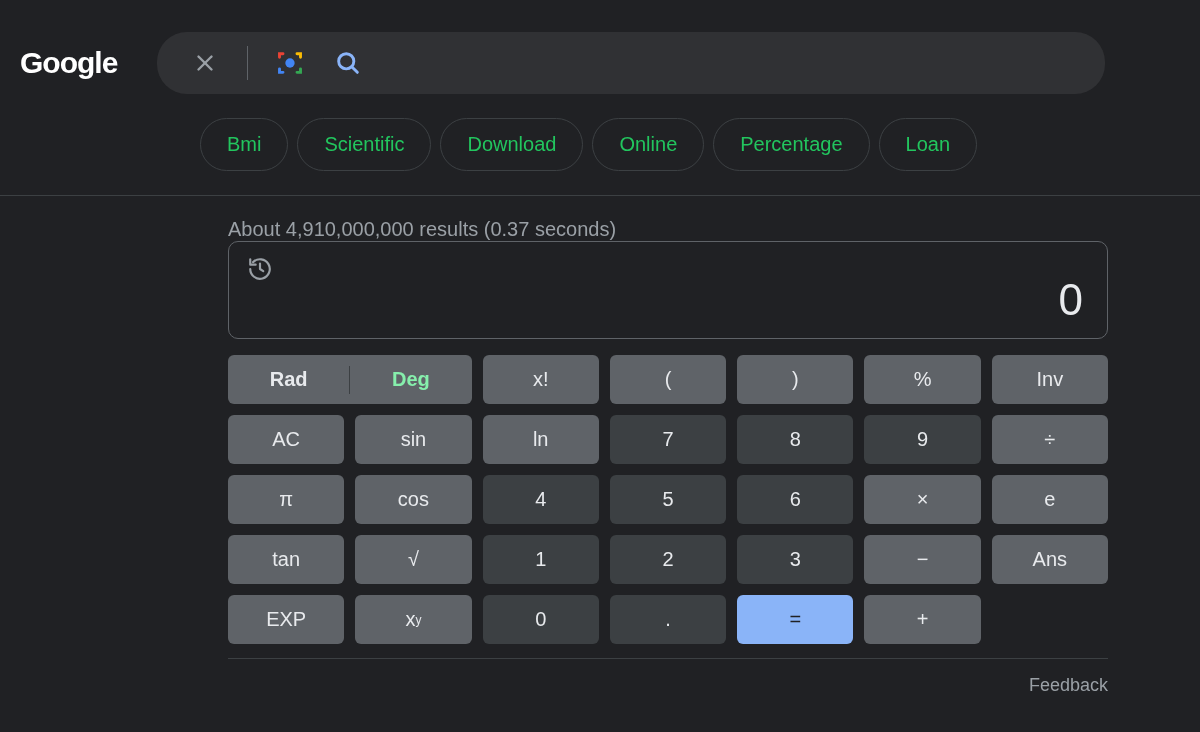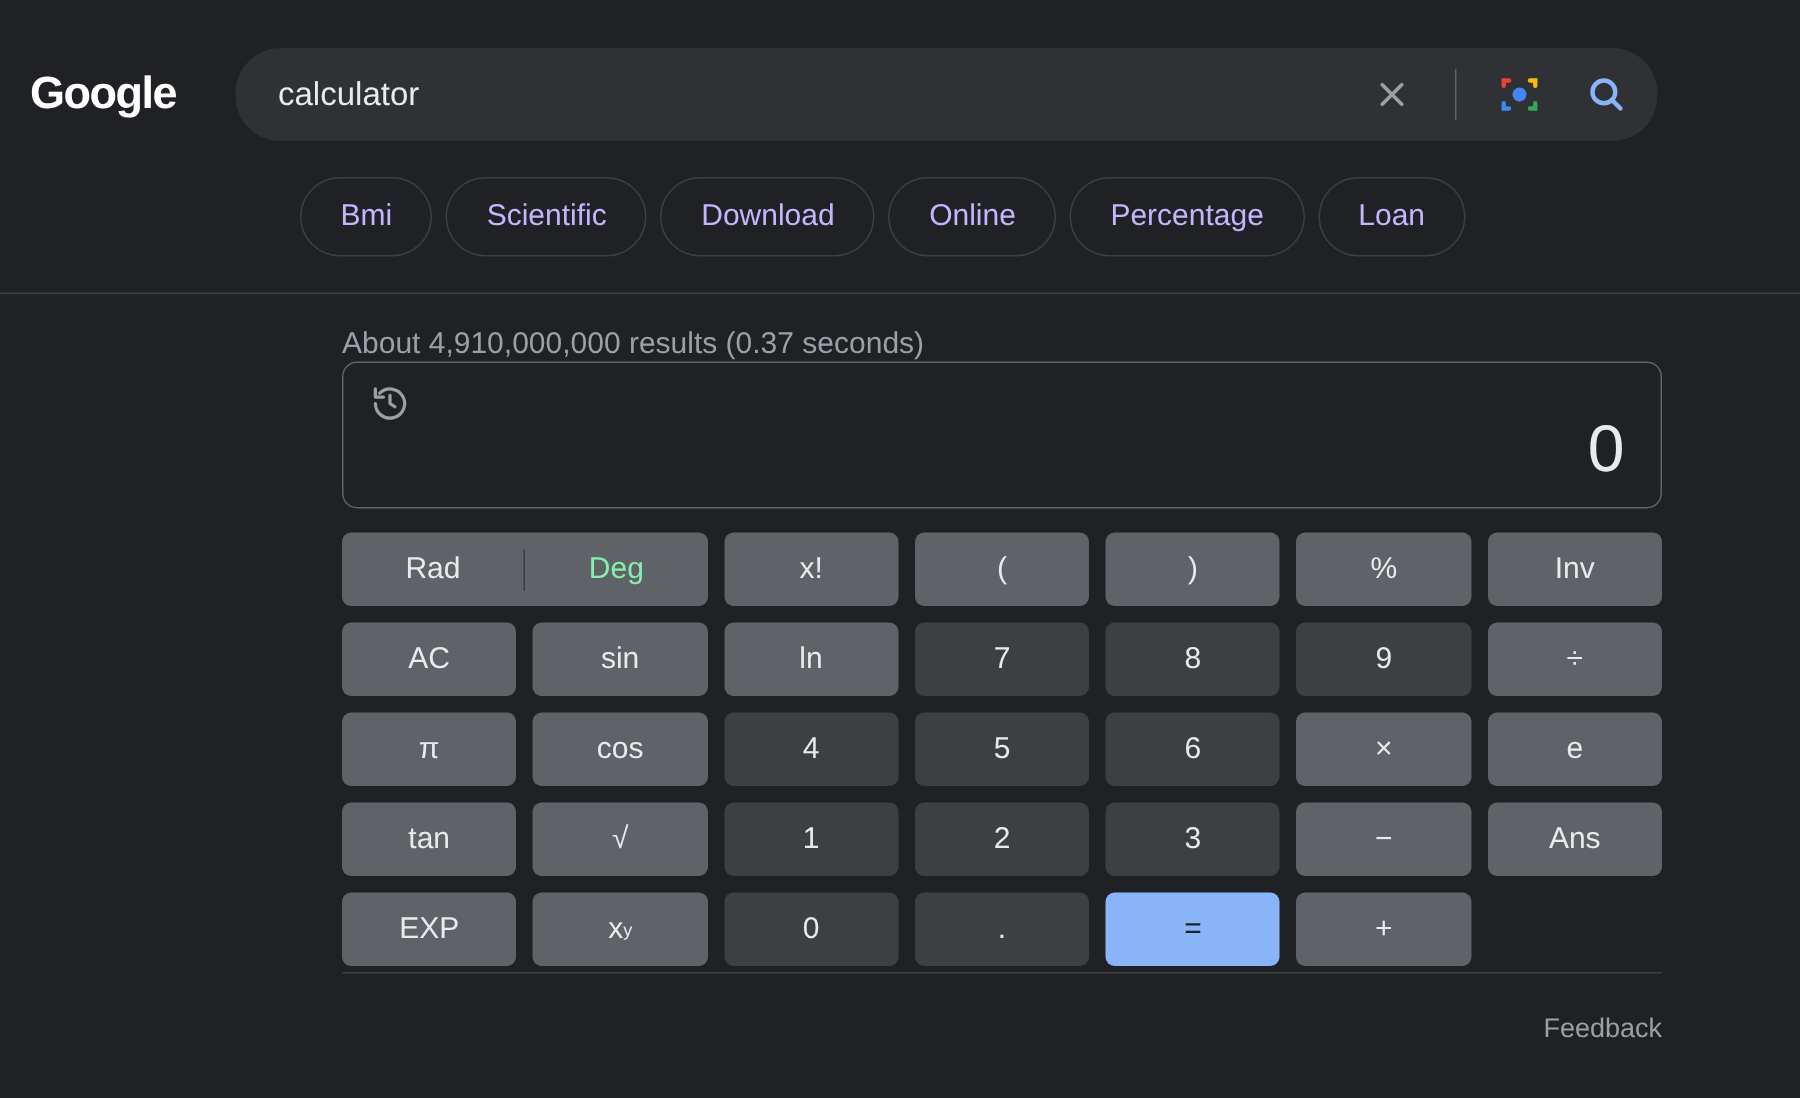--- a/index.html
+++ b/index.html
@@ -62,21 +62,21 @@
       margin: 0 4px;
     }
     .chips {
       display: flex;
       gap: 9px;
       padding: 24px 0 0 200px;
     }
     .chip {
       border: 1px solid #3c4043;
       background: transparent;
-      color: #c4b5fd;
+      color: #22c55e;
       font-size: 20px;
       padding: 14px 26px;
       border-radius: 30px;
       cursor: pointer;
       white-space: nowrap;
     }
     .hr {
       border: none;
       border-top: 1px solid #3c4043;
       margin-top: 24px;
@@ -139,52 +139,52 @@
     .key.dark { background: #3c4043; }
     .key.op { background: #5f6368; }
     .key.eq { background: #8ab4f8; color: #202124; }
     .raddeg {
       grid-column: span 2;
       background: #5f6368;
       display: flex;
       align-items: center;
       border-radius: 6px;
       height: 49px;
+      font-weight: bold;
     }
     .rd-half {
       flex: 1;
       text-align: center;
       font-size: 20px;
       cursor: pointer;
       color: #e8eaed;
     }
     .rd-half.inactive { color: #86efac; }
     .rd-sep {
       width: 1px;
       height: 28px;
       background: #3c4043;
     }
     .sup { font-size: 0.6em; vertical-align: super; }
     .feedback {
       text-align: right;
       color: #9aa0a6;
       font-size: 18px;
-      margin-top: 4px;
+      margin-top: 14px;
       border-top: 1px solid #3c4043;
-      padding-top: 26px;
+      padding-top: 16px;
       cursor: pointer;
     }
   </style>
 </head>
 <body>
 
 <div class="topbar">
   <div class="logo">Google</div>
   <div class="searchbar">
-    <input class="search-input" value="calculator" style="">
     <div class="search-icons">
       <div class="icon-btn">
         <svg width="26" height="26" viewBox="0 0 24 24" fill="none" stroke="#9aa0a6" stroke-width="2.2" stroke-linecap="round">
             <line x1="6" y1="6" x2="18" y2="18"></line>
             <line x1="18" y1="6" x2="6" y2="18"></line>
           </svg>
       </div>
       <div class="vdiv"></div>
       <div class="icon-btn">
         <svg width="28" height="28" viewBox="0 0 24 24" fill="none">

